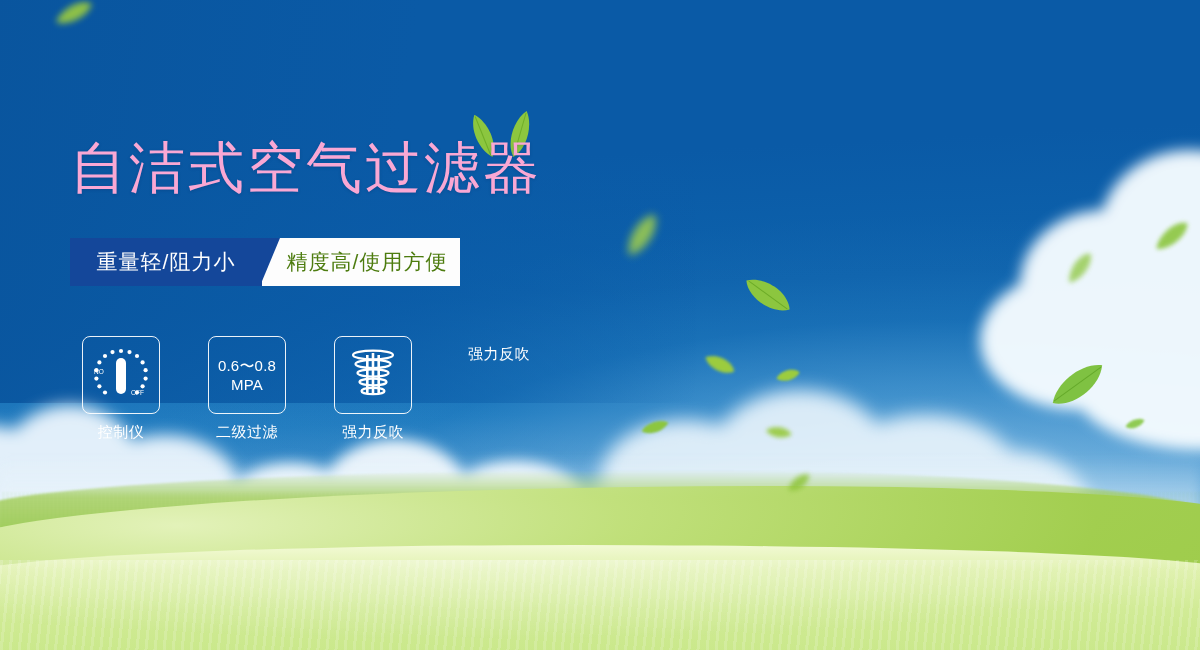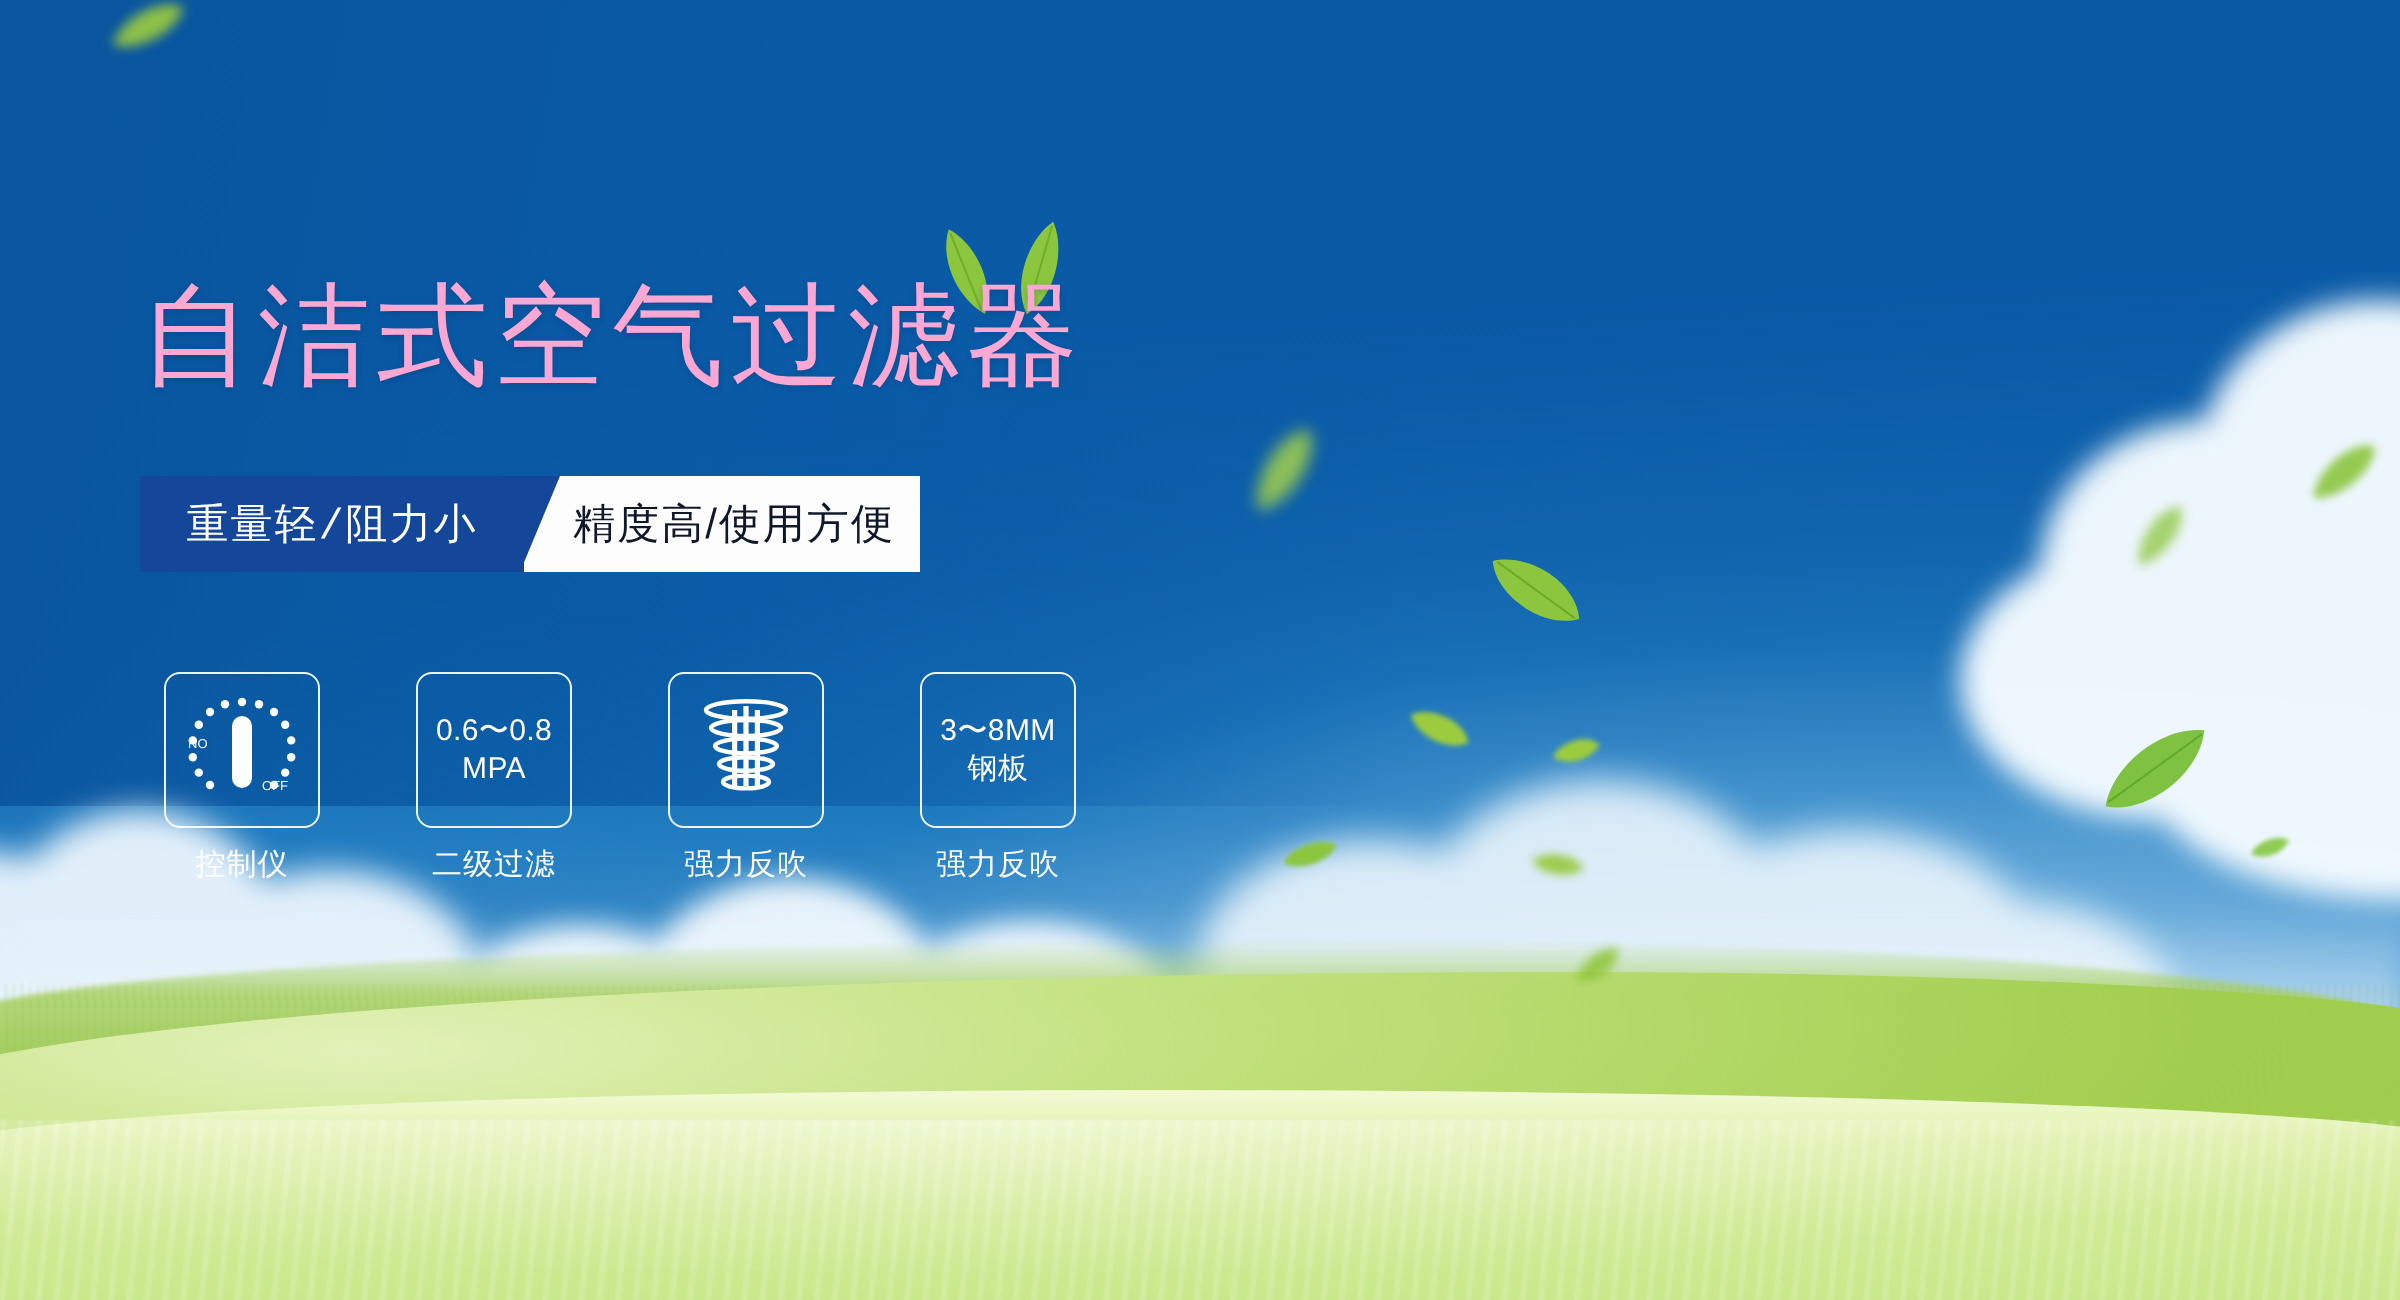--- a/index.html
+++ b/index.html
@@ -169,41 +169,40 @@
     width: 192px;
     height: 100%;
     background: #14479a;
     display: flex;
     align-items: center;
     justify-content: center;
     color: #ffffff;
     font-size: 21px;
     letter-spacing: 1px;
     z-index: 2;
-    font-family: Liberation Mono, monospace;
   }
   .sub-left::after {
     content: "";
     position: absolute;
     right: -18px;
     top: 0;
     width: 20px;
     height: 100%;
     background: #14479a;
     clip-path: polygon(0 0, 100% 0, 0 100%, 0 100%);
   }
   .sub-right {
     position: relative;
     flex: 1;
     height: 100%;
     background: #fdfdfd;
     display: flex;
     align-items: center;
     justify-content: center;
-    color: #0f172a;
+    color: #4d7c0f;
     font-size: 21px;
     letter-spacing: 1px;
     padding-left: 12px;
     box-sizing: border-box;
   }
 
   
   .features {
     position: absolute;
     left: 82px;
@@ -438,24 +437,20 @@
             <rect x="21" y="8" width="2.6" height="38"></rect>
             <rect x="26.7" y="6" width="2.6" height="40"></rect>
             <rect x="32.4" y="8" width="2.6" height="38"></rect>
           </g>
         </svg>
       </div>
       <div class="feature-label">强力反吹</div>
     </div>
 
     <div class="feature">
-      <div class="feature-box">
-        <div class="feature-text">3〜8MM</div>
-        <div class="feature-text">钢板</div>
-      </div>
       <div class="feature-label">强力反吹</div>
     </div>
 
 
   </div>
 
   <div class="leaf" style="left:640px; top:420px; transform:rotate(-14deg); filter:blur(1px);">
     <svg width="30" height="14" viewBox="0 0 30 14">
         <path d="M1 8C7 1 23 0 29 6 22 14 7 14 1 8Z" fill="#8cc63f"></path>
       </svg>

